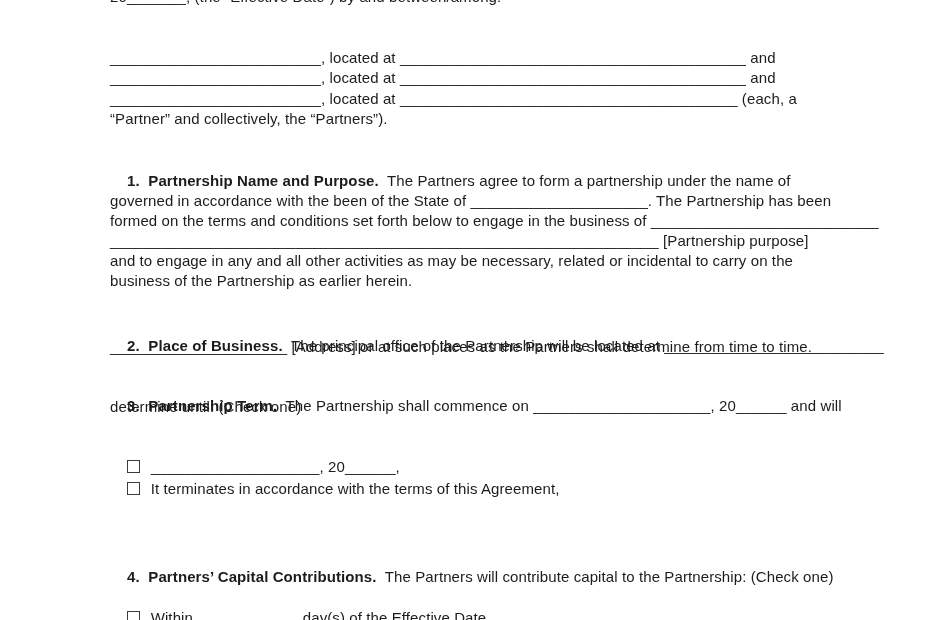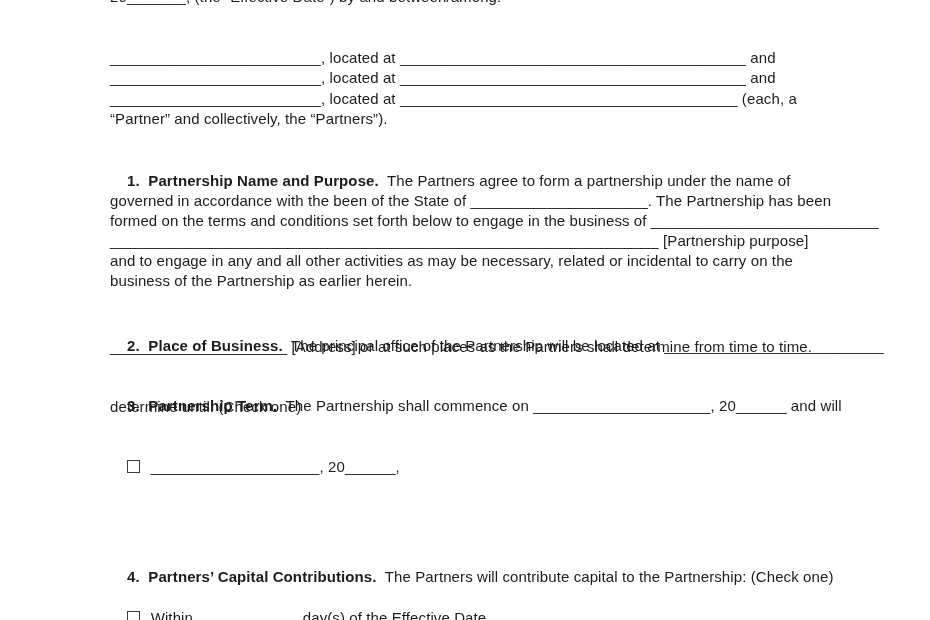--- a/index.html
+++ b/index.html
@@ -66,20 +66,23 @@
   <div class="line" style="top:336.5px">_____________________ [Address] or at such places as the Partners shall determine from time to time.</div>
 
   <div class="line" style="top:376px">
     <span class="b">3.  Partnership Term.</span><span>  The Partnership shall commence on _____________________, 20______ and will</span>
   </div>
   <div class="line" style="top:396.5px">determine until: (Check one)</div>
 
   <div class="opt" style="top:437px">
     <span class="checkbox"></span><span class="opt-text">____________________, 20______,</span>
   </div>
+  <div class="opt" style="top:459px">
+    <span class="checkbox"></span><span class="opt-text">It terminates in accordance with the terms of this Agreement,</span>
+  </div>
 
 
   <div class="line" style="top:547px">
     <span class="b">4.  Partners’ Capital Contributions.</span><span>  The Partners will contribute capital to the Partnership: (Check one)</span>
   </div>
 
   <div class="opt" style="top:588px">
     <span class="checkbox"></span><span class="opt-text">Within ____________ day(s) of the Effective Date</span>
   </div>
   <div class="opt" style="top:610px">

